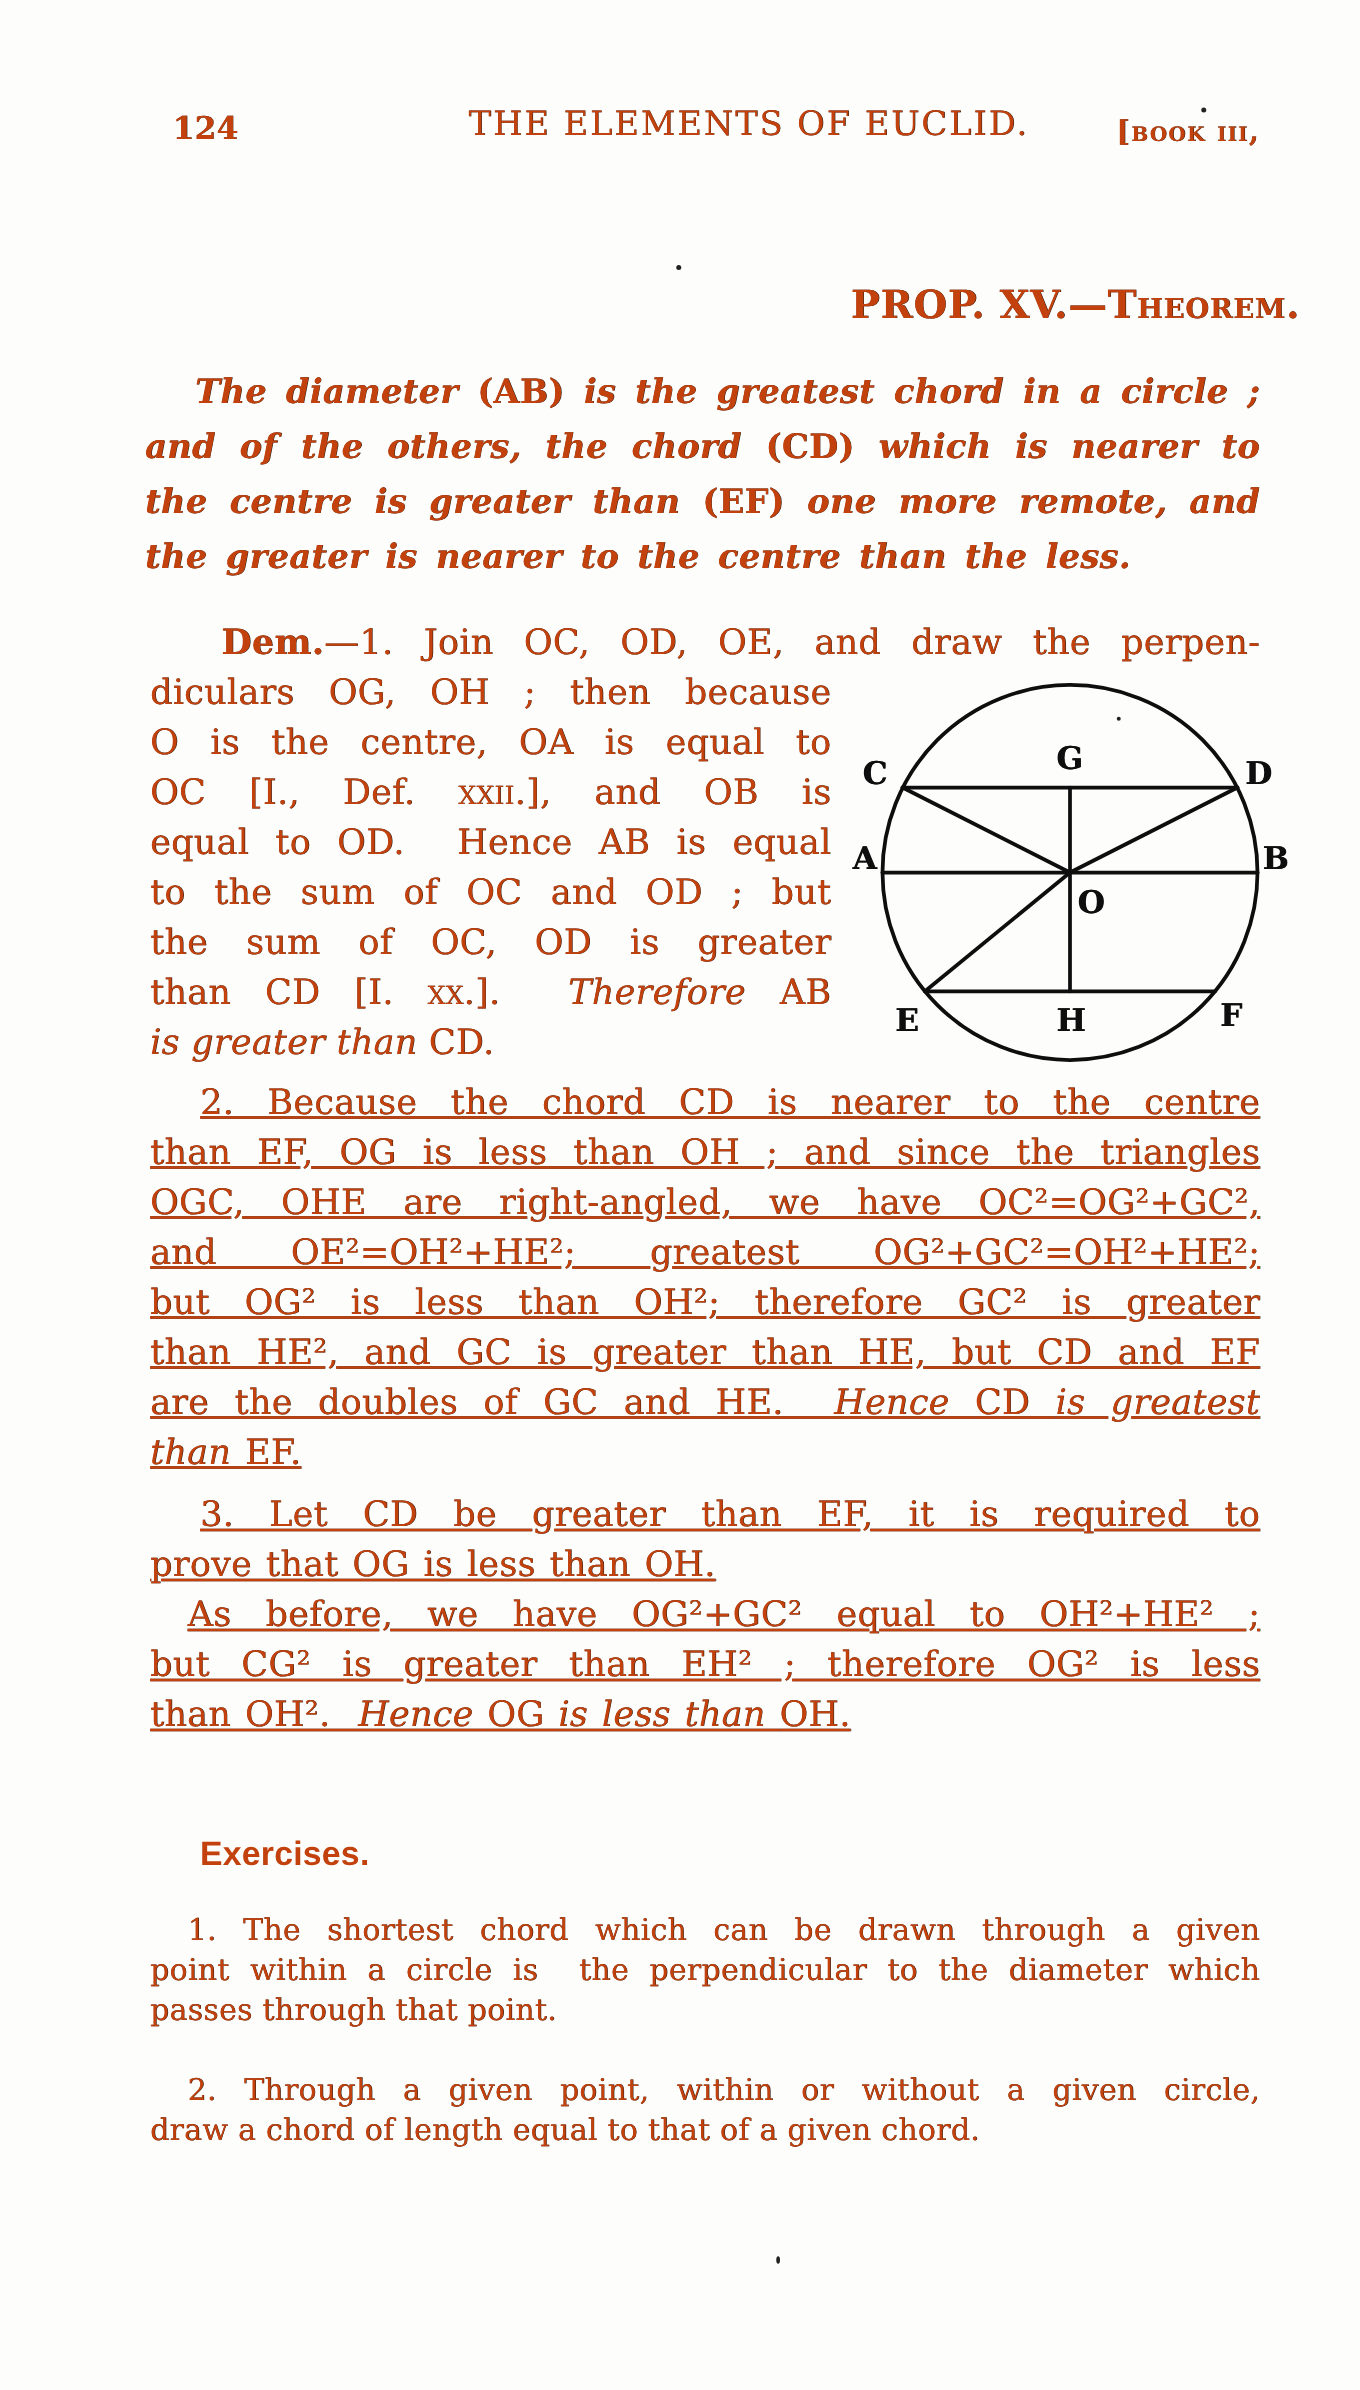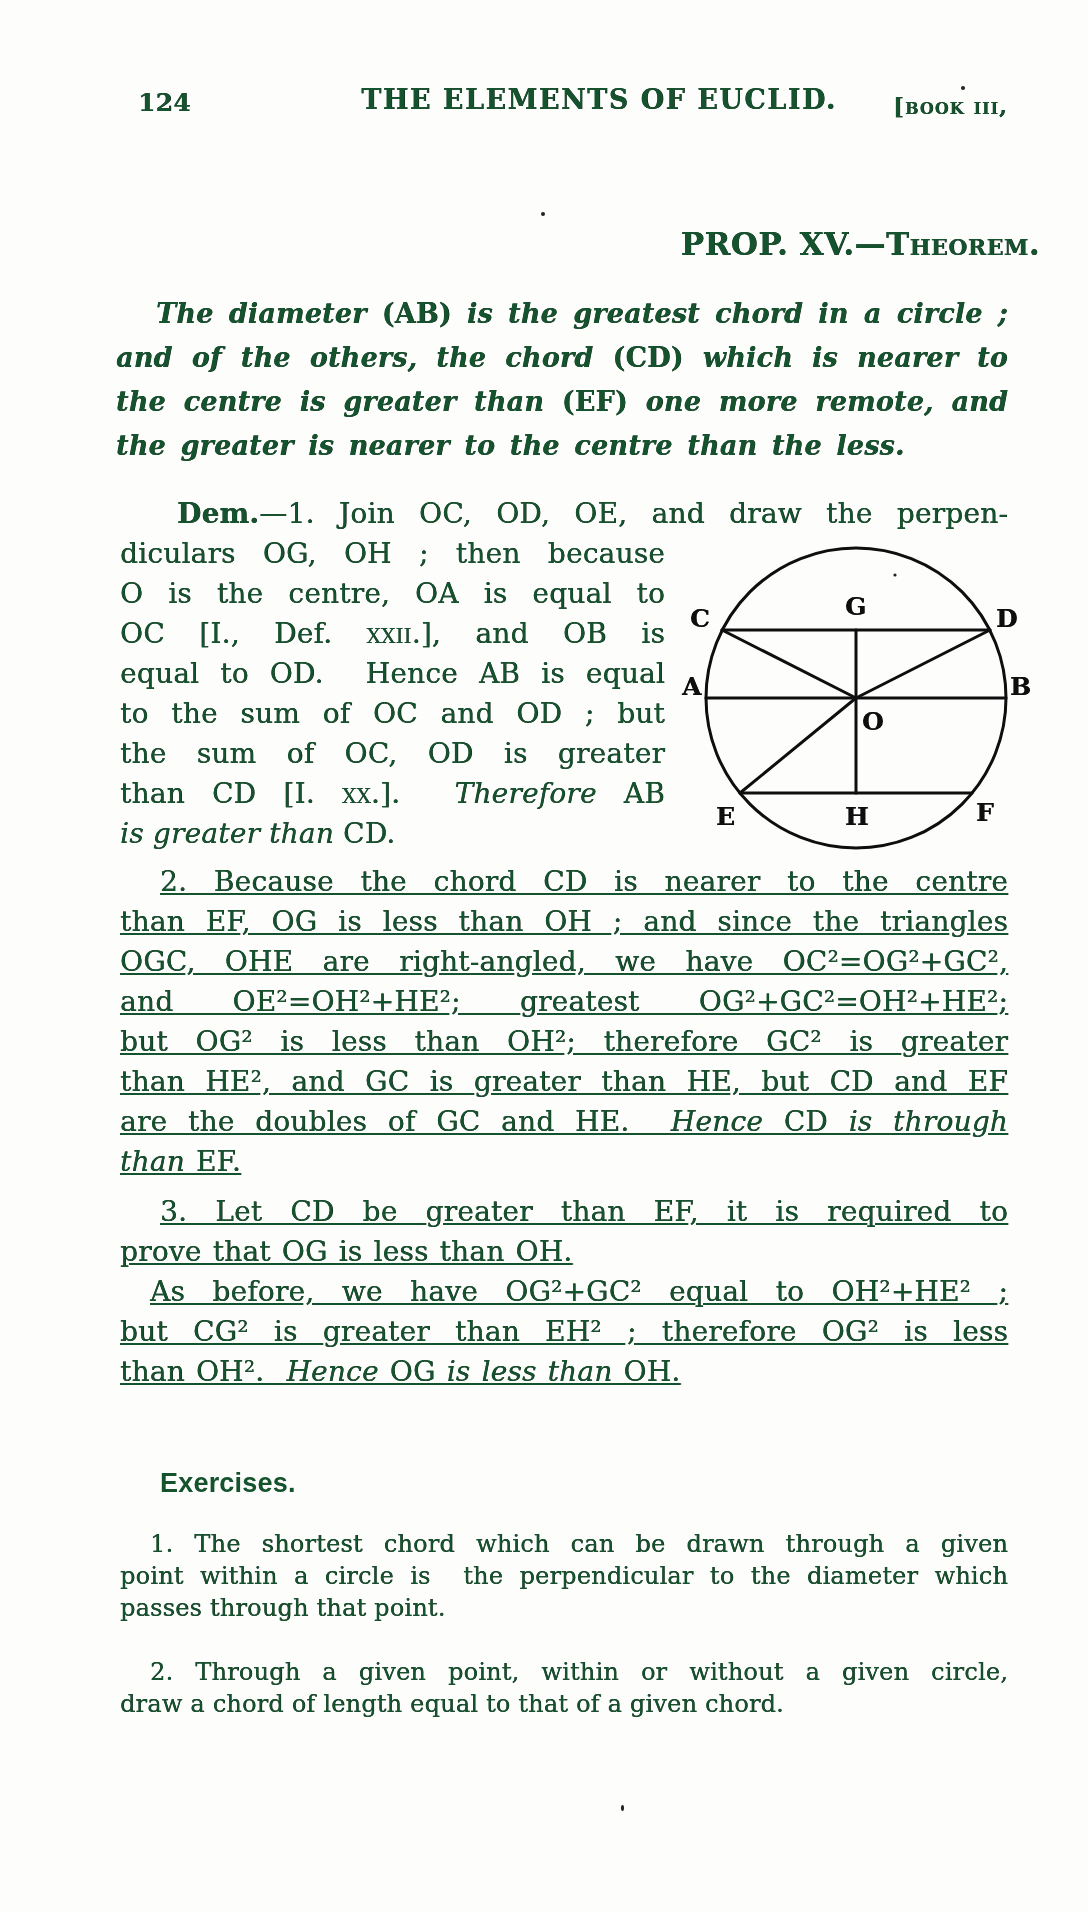--- a/index.html
+++ b/index.html
@@ -1,35 +1,35 @@
 <!DOCTYPE html>
 <html><head>
 <meta charset="utf-8">
 <style>
   html,body{margin:0;padding:0;}
   body{width:1088px;height:1912px;background:#ffffff;overflow:hidden;}
   .page{
     position:relative;width:1088px;height:1912px;background:#fdfdfc;
-    font-family:"DejaVu Serif", serif;color:#14532d;
+    font-family:"DejaVu Serif", serif;color:#c2410c;
     letter-spacing:.2px;
     text-shadow:.3px 0 0 #1a1a1a;
   }
   .abs{position:absolute;}
   .line{display:block;}
   .j{text-align:justify;text-align-last:justify;}
   .ind{padding-left:40px;box-sizing:border-box;}
   .ind-sm{padding-left:30px;box-sizing:border-box;}
   .it{font-style:italic;}
   .rm{font-style:normal;}
   .bd{font-weight:bold;margin-left:17px;}
   .sc{font-variant:small-caps;}
   
   .pageno{top:88px;left:138px;font-size:25px;font-weight:bold;}
   .runtitle{top:84px;left:120px;width:888px;text-align:center;transform:translateX(35px);
-            font-size:27px;font-weight:bold;letter-spacing:1.5px;}
+            font-size:27px;font-weight:normal;letter-spacing:1.5px;}
   .bookref{top:92px;left:858px;width:150px;text-align:right;font-size:23px;font-weight:bold;letter-spacing:1px;}
   
   .proptitle{top:226px;left:120px;width:888px;text-align:right;transform:translateX(32px);
              font-size:31px;font-weight:bold;letter-spacing:.5px;}
   .statement{top:292px;left:116px;width:892px;font-size:27px;line-height:44px;
              font-style:italic;font-weight:bold;word-spacing:5px;}
   
   .demfirst{top:494px;left:120px;width:888px;font-size:28px;line-height:40px;word-spacing:3px;}
   .demcol{top:534px;left:120px;width:545px;font-size:28px;line-height:40px;}
   .para{left:120px;width:888px;font-size:28px;line-height:40px;word-spacing:2px;text-decoration:underline;}
@@ -105,21 +105,21 @@
     </svg>
   </div>
 
   <div class="abs para p2">
     <span class="line j ind"><span>2. Because the chord CD is nearer to the centre</span></span>
     <span class="line j"><span>than EF, OG is less than OH ; and since the triangles</span></span>
     <span class="line j"><span>OGC, OHE are right-angled, we have OC²=OG²+GC²,</span></span>
     <span class="line j"><span>and OE²=OH²+HE²; greatest OG²+GC²=OH²+HE²;</span></span>
     <span class="line j"><span>but OG² is less than OH²; therefore GC² is greater</span></span>
     <span class="line j"><span>than HE², and GC is greater than HE, but CD and EF</span></span>
-    <span class="line j"><span>are the doubles of GC and HE.&nbsp; </span><span class="it">Hence </span><span>CD </span><span class="it">is through</span></span>
+    <span class="line j"><span>are the doubles of GC and HE.&nbsp; </span><span class="it">Hence </span><span>CD </span><span class="it">is greatest</span></span>
     <span class="line"><span class="it">than </span><span>EF.</span></span>
   </div>
 
   <div class="abs para p3">
     <span class="line j ind"><span>3. Let CD be greater than EF, it is required to</span></span>
     <span class="line"><span>prove that OG is less than OH.</span></span>
     <span class="line j ind-sm"><span>As before, we have OG²+GC² equal to OH²+HE² ;</span></span>
     <span class="line j"><span>but CG² is greater than EH² ; therefore OG² is less</span></span>
     <span class="line"><span>than OH².&nbsp; </span><span class="it">Hence </span><span>OG </span><span class="it">is less than </span><span>OH.</span></span>
   </div>

